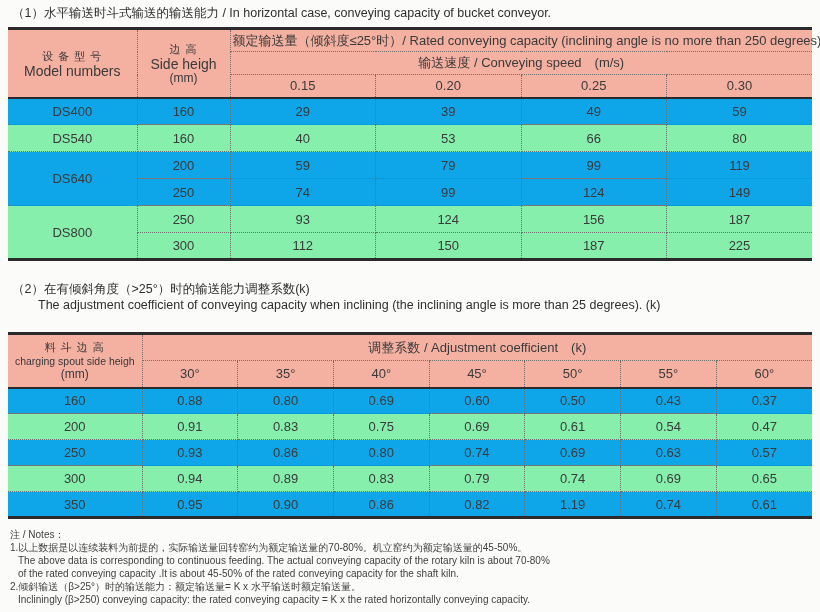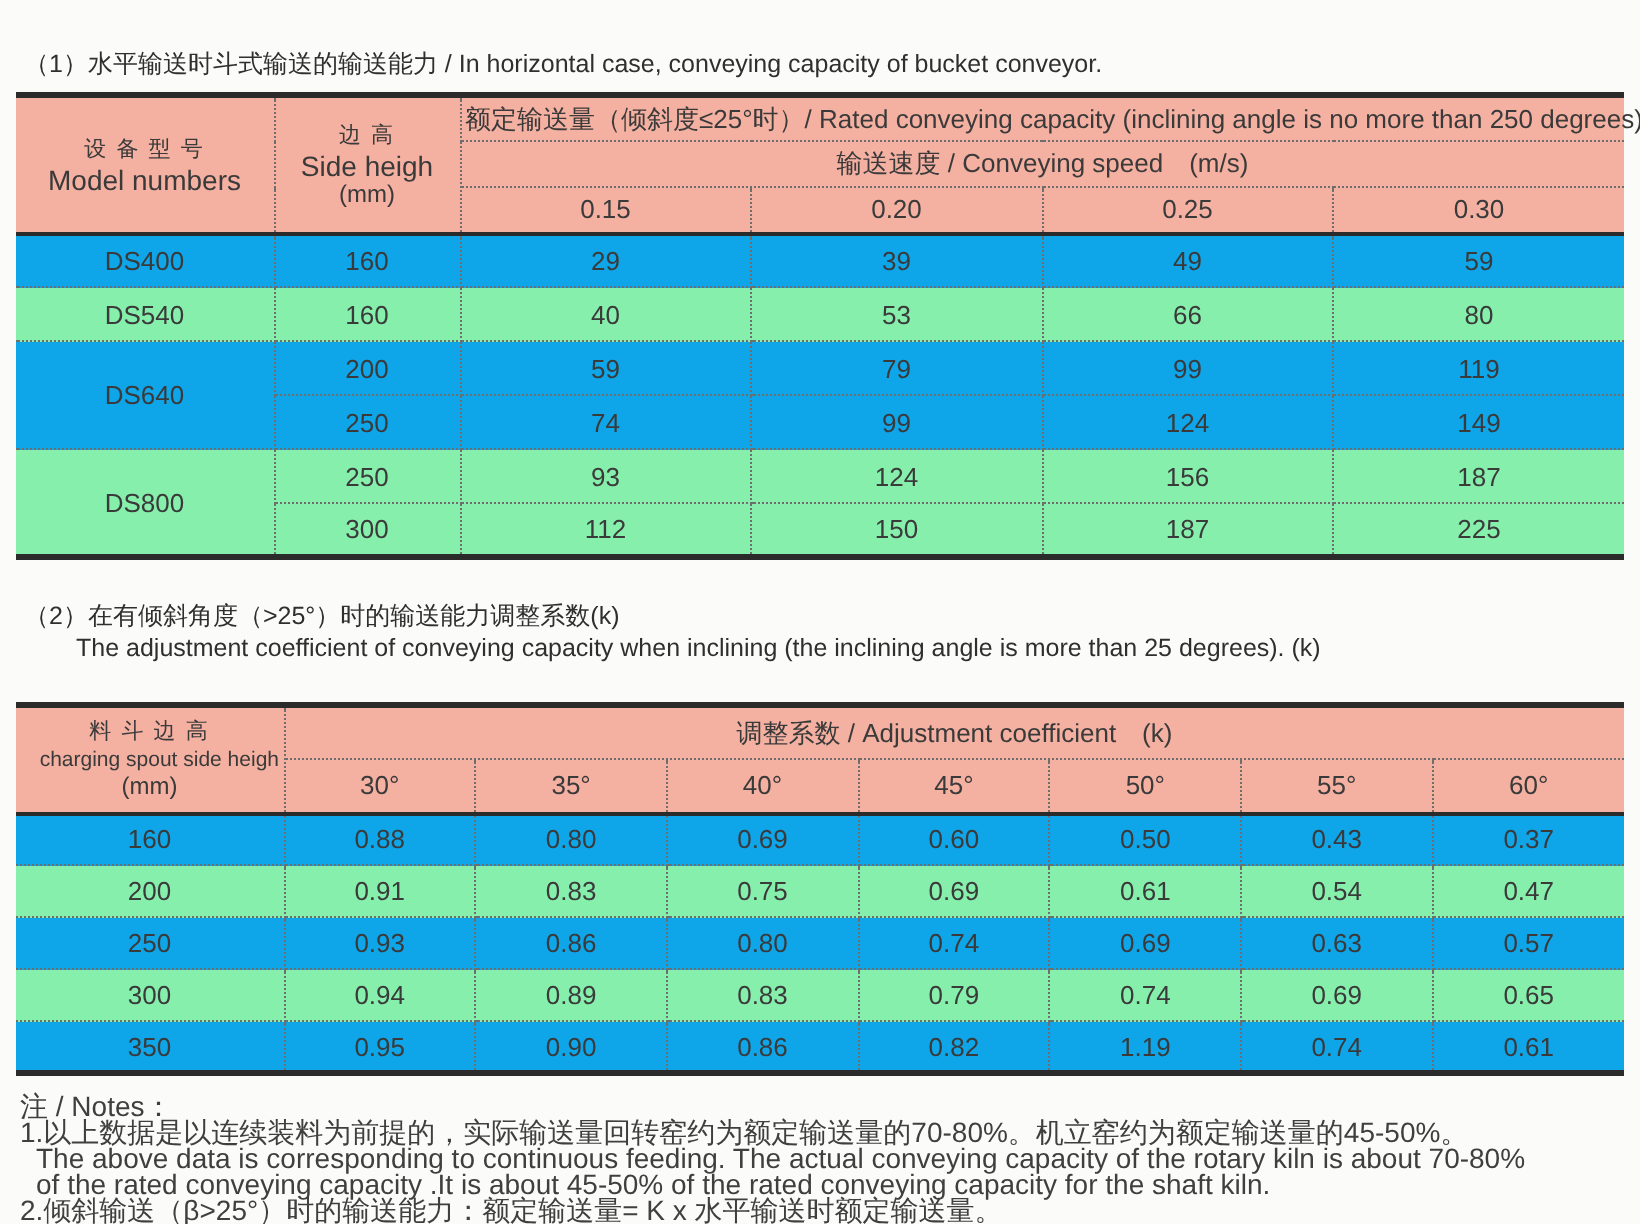--- a/index.html
+++ b/index.html
@@ -3,21 +3,21 @@
 <meta charset="utf-8">
 <style>
   * { margin: 0; padding: 0; box-sizing: border-box; }
   html, body { width: 820px; height: 612px; }
   body {
     background: #fbfbf9;
     font-family: "Liberation Sans", "DejaVu Sans", sans-serif;
     color: #3a3a3a;
     overflow: hidden;
   }
-  .page { width: 820px; height: 612px; padding: 24px 8px 0 8px; }
+  .page { width: 820px; height: 612px; padding: 5px 8px 0 8px; }
 
   .sec-title {
     font-size: 12.5px;
     color: #2f2f2f;
     padding-left: 4px;
     line-height: 16px;
     white-space: nowrap;
   }
   .sec-title .en-line { padding-left: 26px; }
 
@@ -42,33 +42,33 @@
   table.ctable thead td { background: #f4b0a1; }
   td.hb { border-bottom: 2px solid #2b2b2b !important; }
   tr.blue td { background: #0ea5e9; }
   tr.white td { background: #86efac; margin-top: 16px; }
 
   .zh-head { font-size: 11px; letter-spacing: 1px; display: block; line-height: 15px; }
   .en-head { font-size: 14px; letter-spacing: 0; display: block; line-height: 14px; }
   .unit-head { font-size: 12px; display: block; line-height: 14px; }
   .long-head { font-size: 11px; white-space: nowrap; }
   .speed-head { font-size: 12px; }
-  .small-en { font-size: 10.5px; line-height: 12px; text-align: right; }
+  .small-en { font-size: 10.5px; line-height: 12px; }
 
   .t1 thead tr { height: 23px; }
   .t1 tbody tr { height: 27px; }
   .t2 thead tr { height: 27px; }
   .t2 tbody tr { height: 26px; }
 
   .gap1 { height: 20px; }
   .gap2 { height: 13px; }
   .gap3 { height: 9px; }
 
   .notes {
-    font-size: 14px;
+    font-size: 10px;
     line-height: 13px;
     color: #3f3f3f;
     padding-left: 2px;
     white-space: nowrap;
   }
   .notes .indent { padding-left: 8px; }
 </style>
 </head>
 <body>
 
@@ -234,15 +234,16 @@
   </table>
 
   <div class="gap3"></div>
 
   <div class="notes">
     <div>注 / Notes：</div>
     <div>1.以上数据是以连续装料为前提的，实际输送量回转窑约为额定输送量的70-80%。机立窑约为额定输送量的45-50%。</div>
     <div class="indent">The above data is corresponding to continuous feeding. The actual conveying capacity of the rotary kiln is about 70-80%</div>
     <div class="indent">of the rated conveying capacity .It is about 45-50% of the rated conveying capacity for the shaft kiln.</div>
     <div>2.倾斜输送（β&gt;25°）时的输送能力：额定输送量= K x 水平输送时额定输送量。</div>
+    <div class="indent">Incliningly (β&gt;250) conveying capacity:  the rated conveying capacity = K x the rated horizontally conveying capacity.</div>
   </div>
 
 </div>
 
 </body></html>

